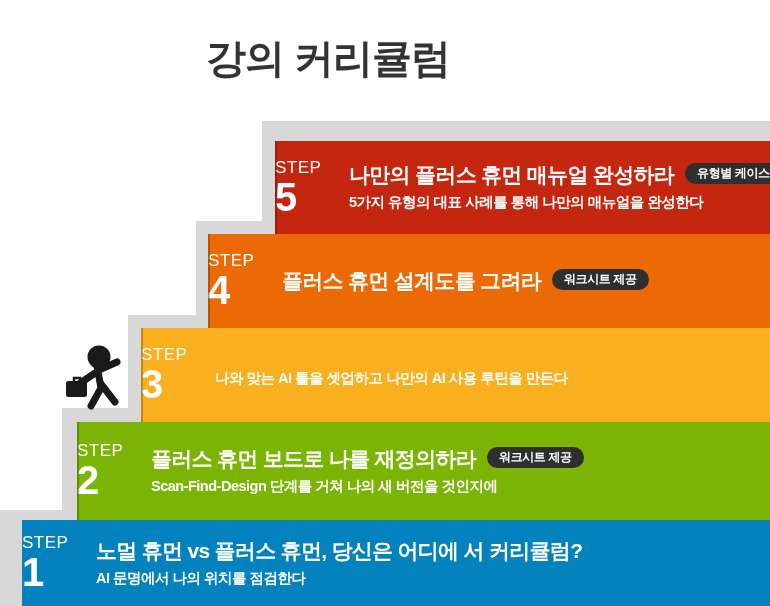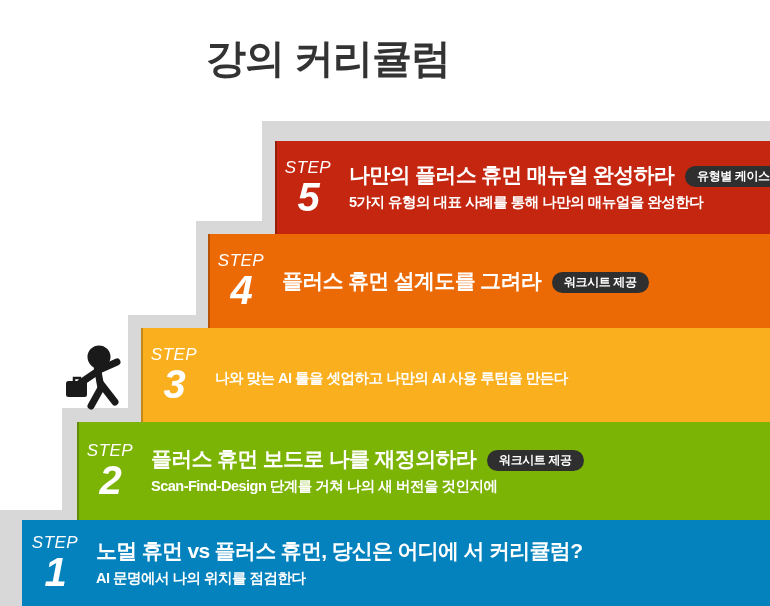--- a/index.html
+++ b/index.html
@@ -50,25 +50,24 @@
     display: flex;
     align-items: center;
     box-sizing: border-box;
     overflow: hidden;
   }
 
   
   .step-marker {
     flex: 0 0 auto;
     width: 66px;
-    text-align: center;
+    text-align: left;
     color: #ffffff;
     line-height: 1;
     padding-right: 2px;
-    font-style: italic;
   }
   .step-word {
     display: block;
     font-size: 17px;
     font-weight: normal;
     letter-spacing: 0.5px;
     margin-bottom: 1px;
   }
   .step-num {
     display: block;
@@ -78,21 +77,21 @@
   }
 
   
   .step-text {
     flex: 1 1 auto;
     min-width: 0;
     padding-left: 6px;
   }
   .headline-row {
     display: flex;
-    align-items: flex-end;
+    align-items: flex-start;
     white-space: nowrap;
   }
   .headline {
     font-size: 21px;
     font-weight: bold;
     color: #ffffff;
     letter-spacing: -0.7px;
     line-height: 1.15;
   }
   .badge {

